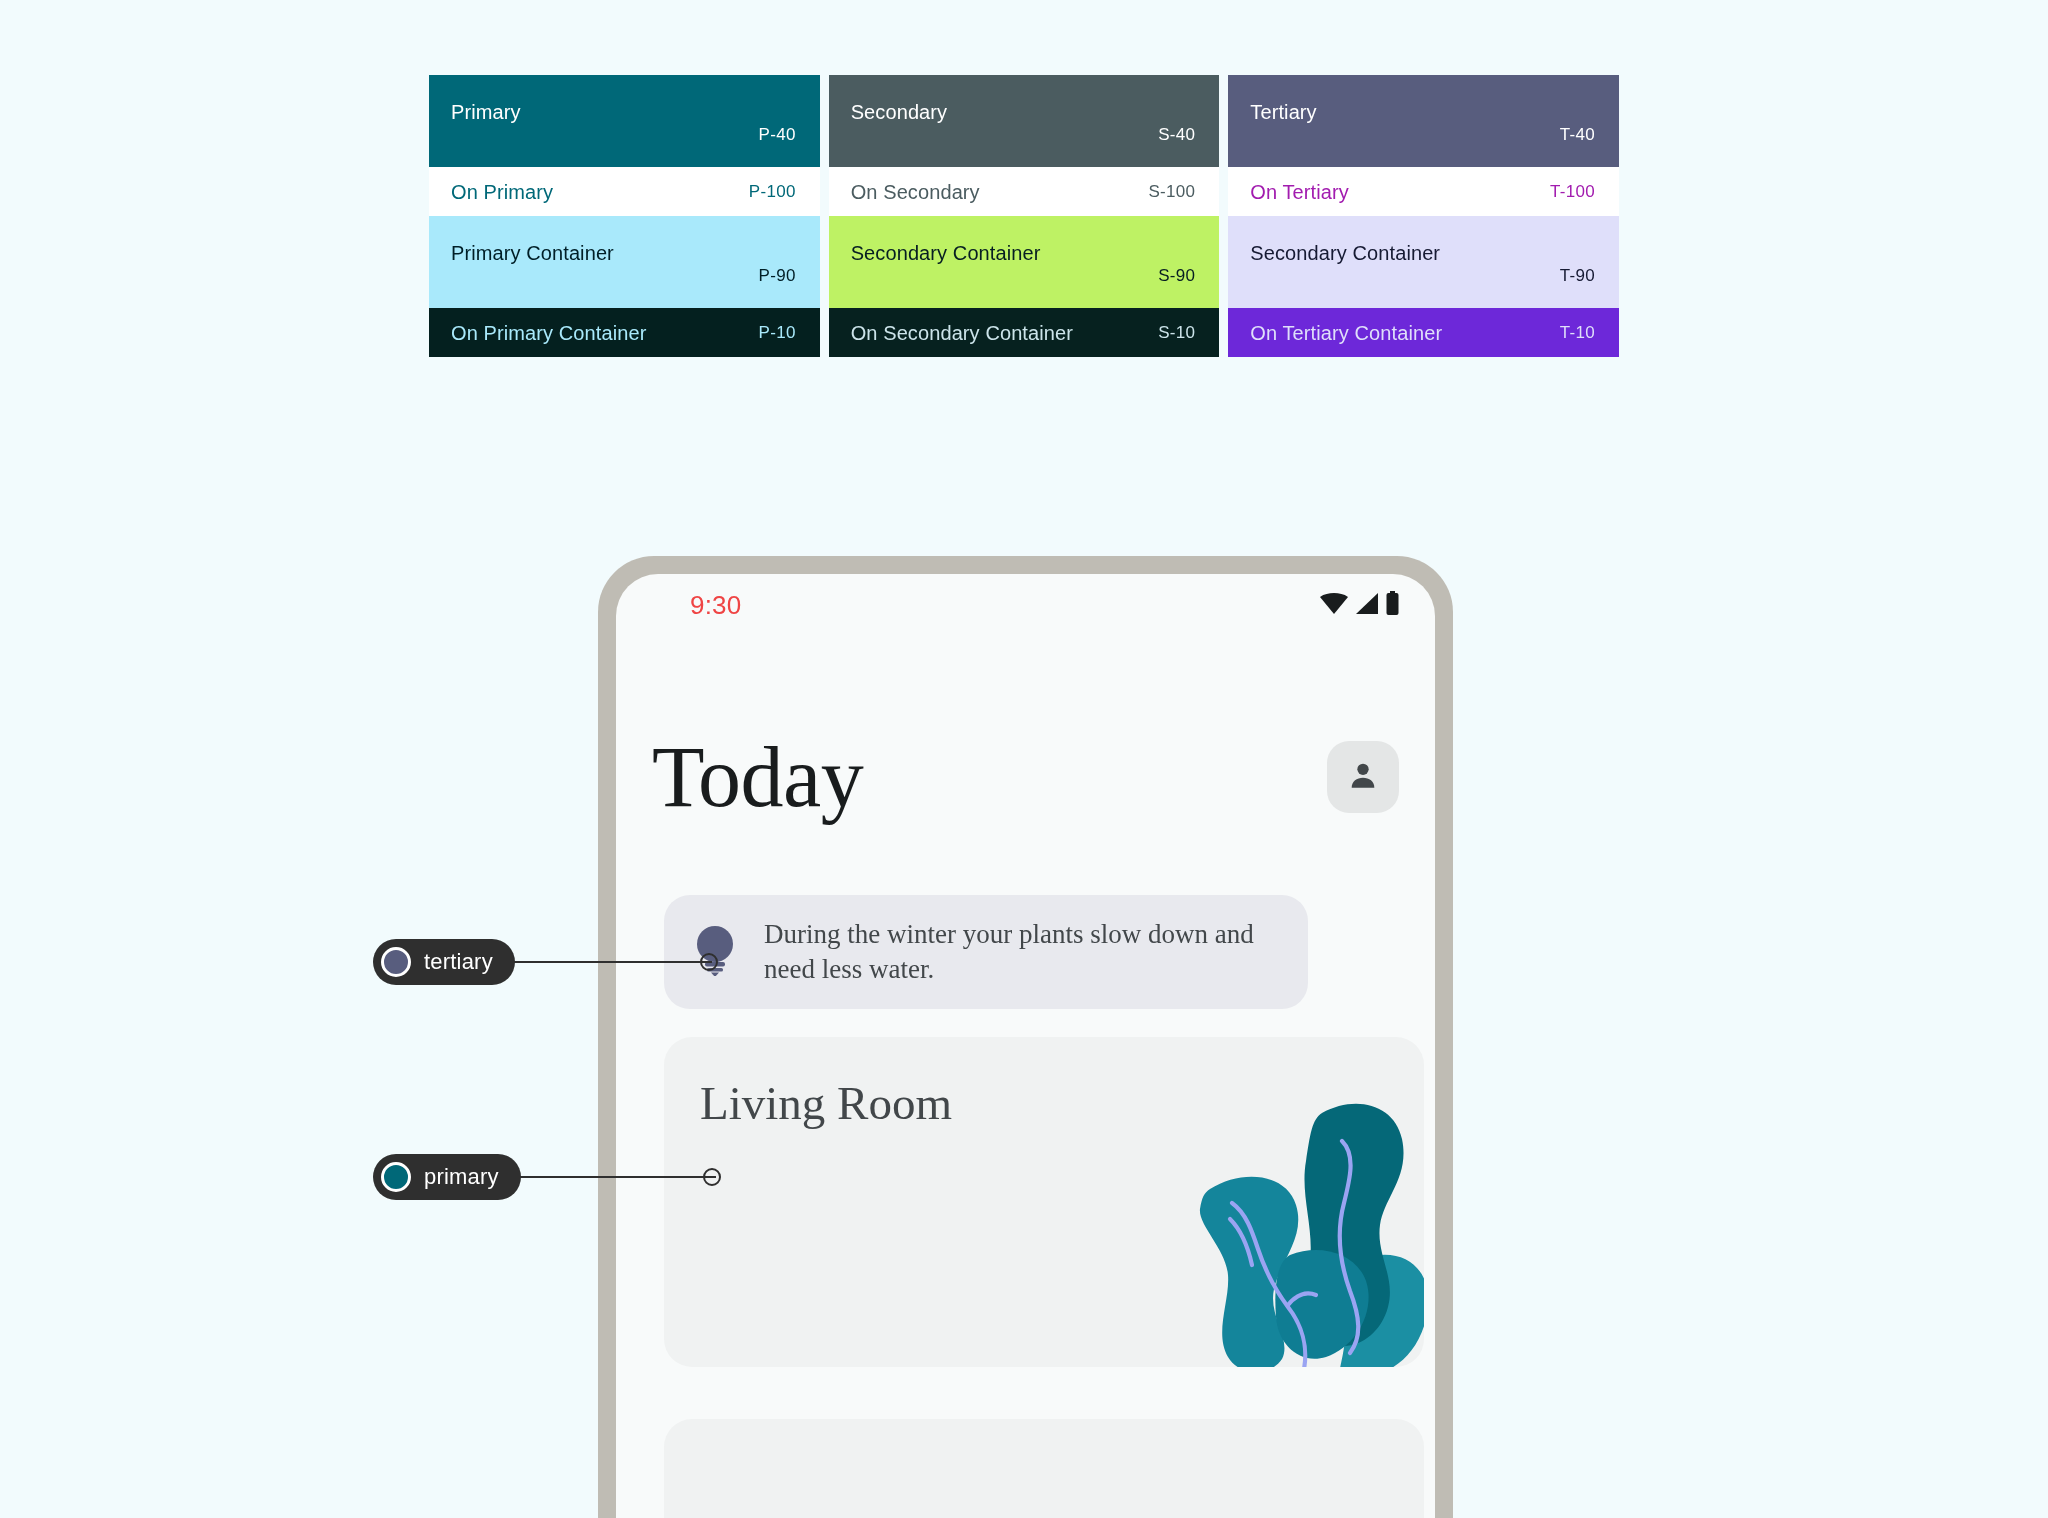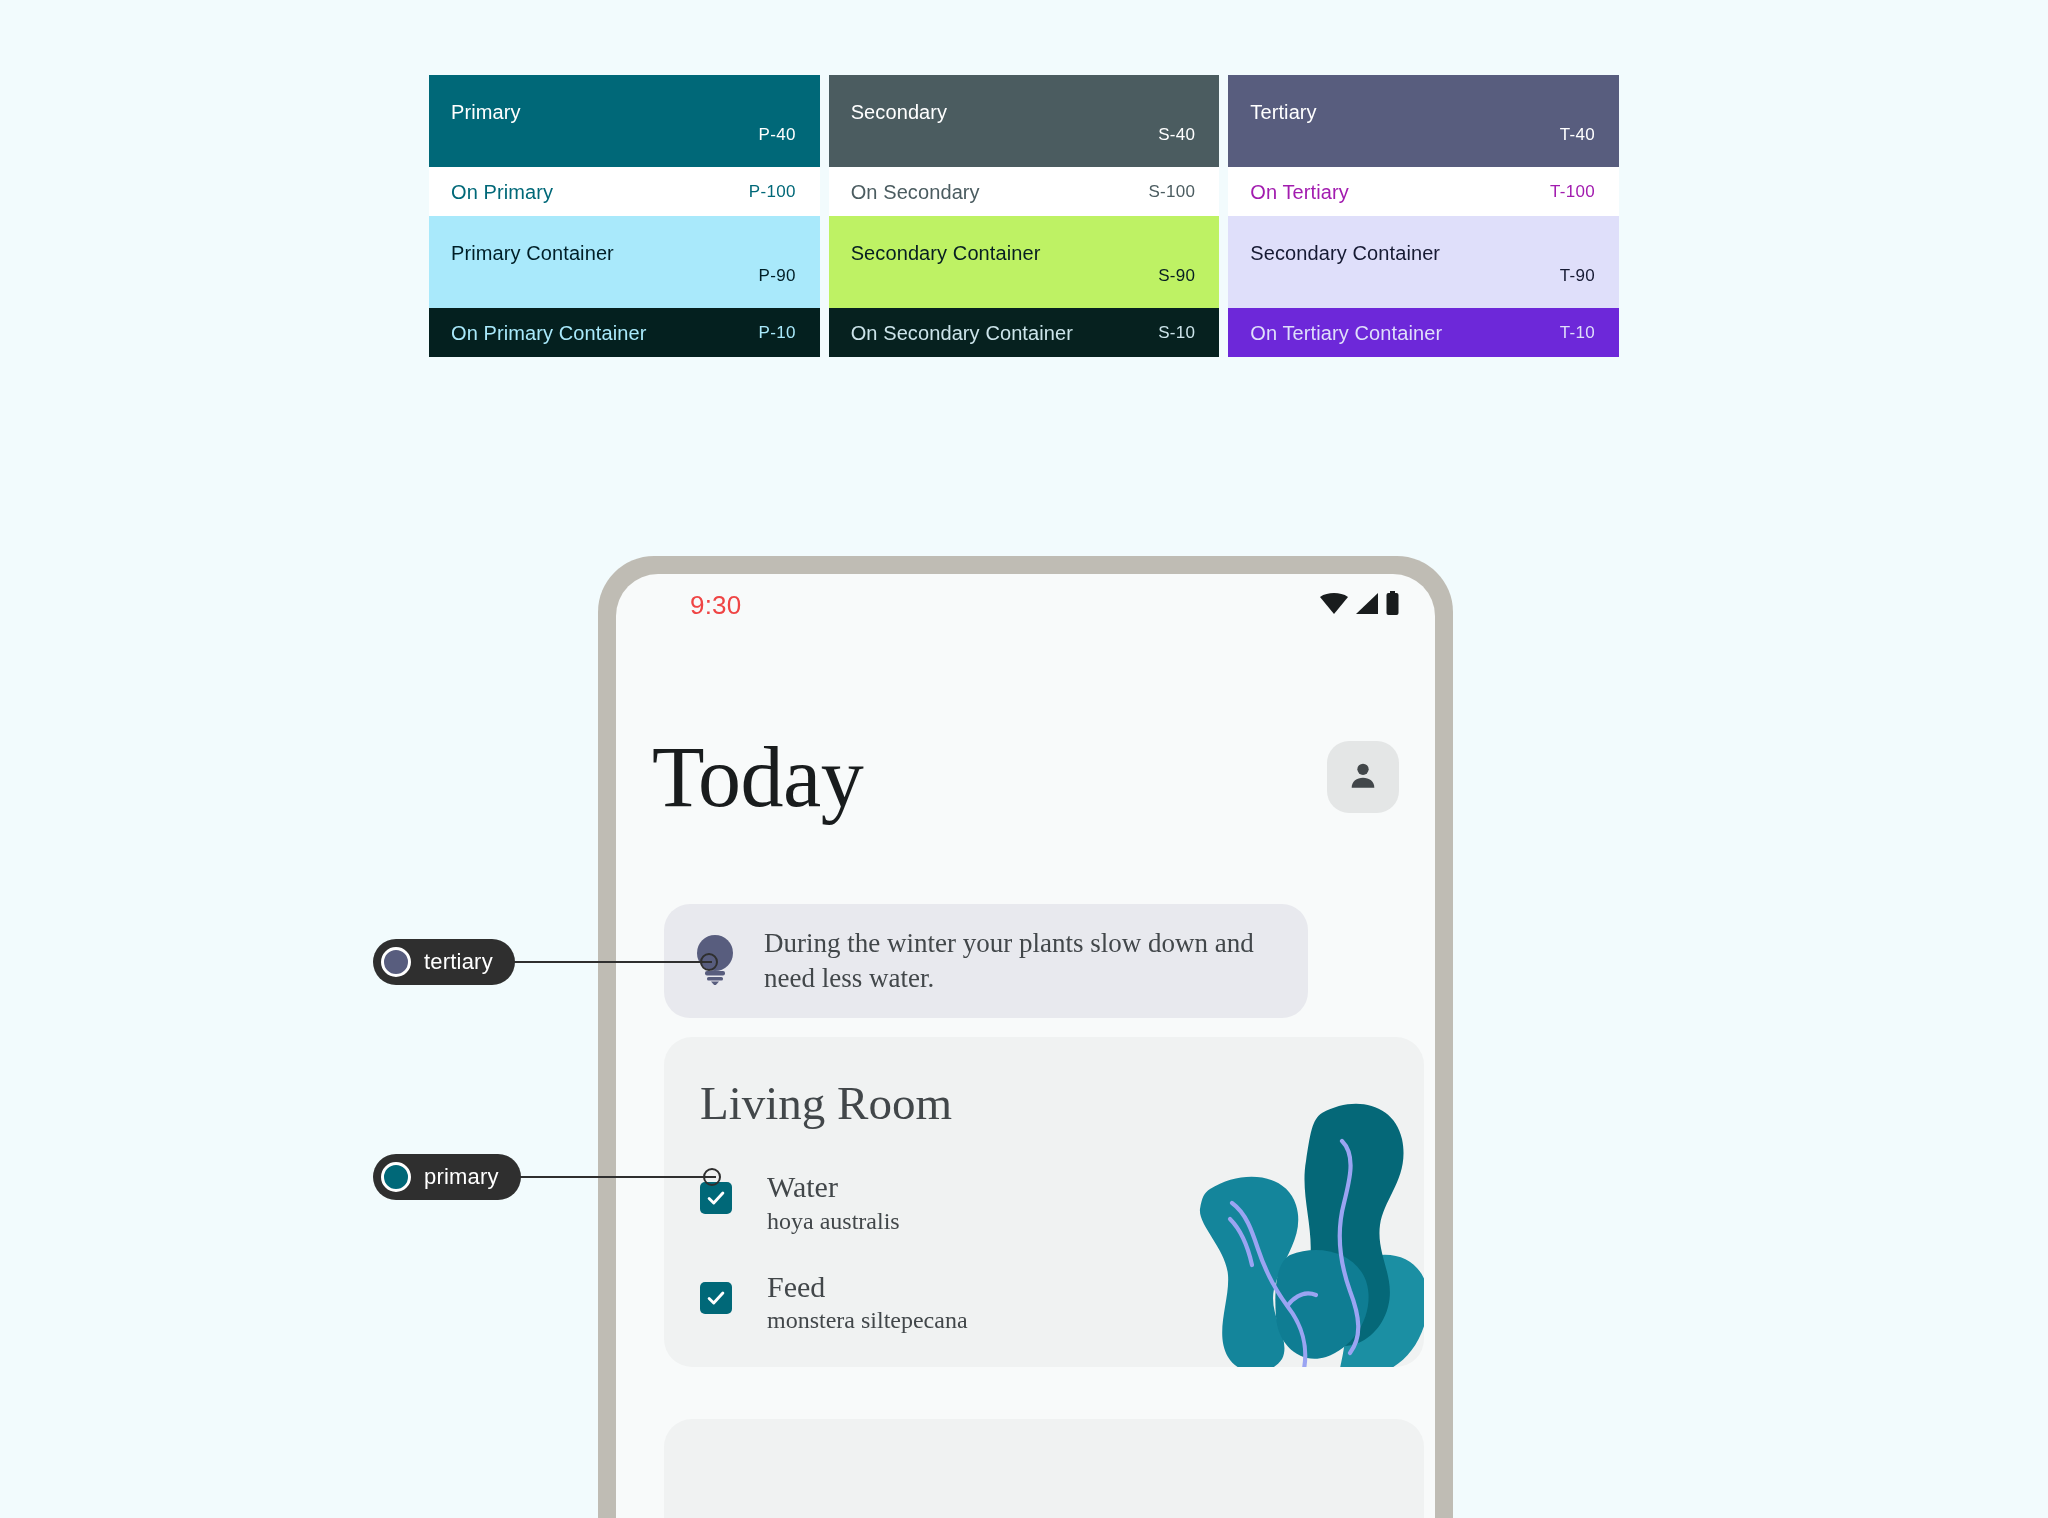--- a/index.html
+++ b/index.html
@@ -137,21 +137,21 @@
     background: #e4e6e6;
     display: flex;
     align-items: center;
     justify-content: center;
   }
 
   
   #tip-card {
     position: absolute;
     left: 48px;
-    top: 330px;
+    top: 321px;
     width: 644px;
     height: 114px;
     background: #e8e9ee;
     border-radius: 26px;
     display: flex;
     align-items: center;
     padding: 0 34px 0 30px;
     gap: 28px;
   }
   #tip-text {
@@ -391,44 +391,20 @@
           <rect x="11" y="38" width="20" height="4.5" rx="2" fill="#585d7e"></rect>
           <rect x="13" y="44" width="16" height="3.5" rx="1.6" fill="#585d7e"></rect>
           <path d="M17 48.5 L25 48.5 L21 53 Z" fill="#585d7e"></path>
         </svg>
       </span>
       <div id="tip-text">During the winter your plants slow down and need less water.</div>
     </div>
 
     <div id="room-card">
       <div id="room-title">Living Room</div>
-      <div id="task-list">
-          <div class="task-row">
-            <span class="task-checkbox" style="background: rgb(0, 104, 120);">
-              <svg width="22" height="22" viewBox="0 0 24 24">
-                <path d="M4.5 12.5 L9.5 17.5 L19.5 6.5" stroke="#ffffff" stroke-width="3.1" fill="none" stroke-linecap="round" stroke-linejoin="round"></path>
-              </svg>
-            </span>
-            <div>
-              <div class="task-name">Water</div>
-              <div class="task-sub">hoya australis</div>
-            </div>
-          </div>
-          <div class="task-row">
-            <span class="task-checkbox" style="background: rgb(0, 104, 120);">
-              <svg width="22" height="22" viewBox="0 0 24 24">
-                <path d="M4.5 12.5 L9.5 17.5 L19.5 6.5" stroke="#ffffff" stroke-width="3.1" fill="none" stroke-linecap="round" stroke-linejoin="round"></path>
-              </svg>
-            </span>
-            <div>
-              <div class="task-name">Feed</div>
-              <div class="task-sub">monstera siltepecana</div>
-            </div>
-          </div>
-        </div>
 
       <span id="plant-art">
         <svg viewBox="0 0 260 290" width="260" height="290" preserveAspectRatio="none">
 
           <path d="M198 172 C236 162 262 186 258 222 C254 262 226 290 196 290 L168 290
                    C180 252 176 198 198 172 Z" fill="#1b8fa3"></path>
 
           <path d="M152 28 C184 10 224 18 232 54 C240 92 214 112 210 140
                    C206 170 226 192 218 222 C210 252 182 268 160 258
                    C134 246 136 208 140 176 C144 142 130 110 136 76

